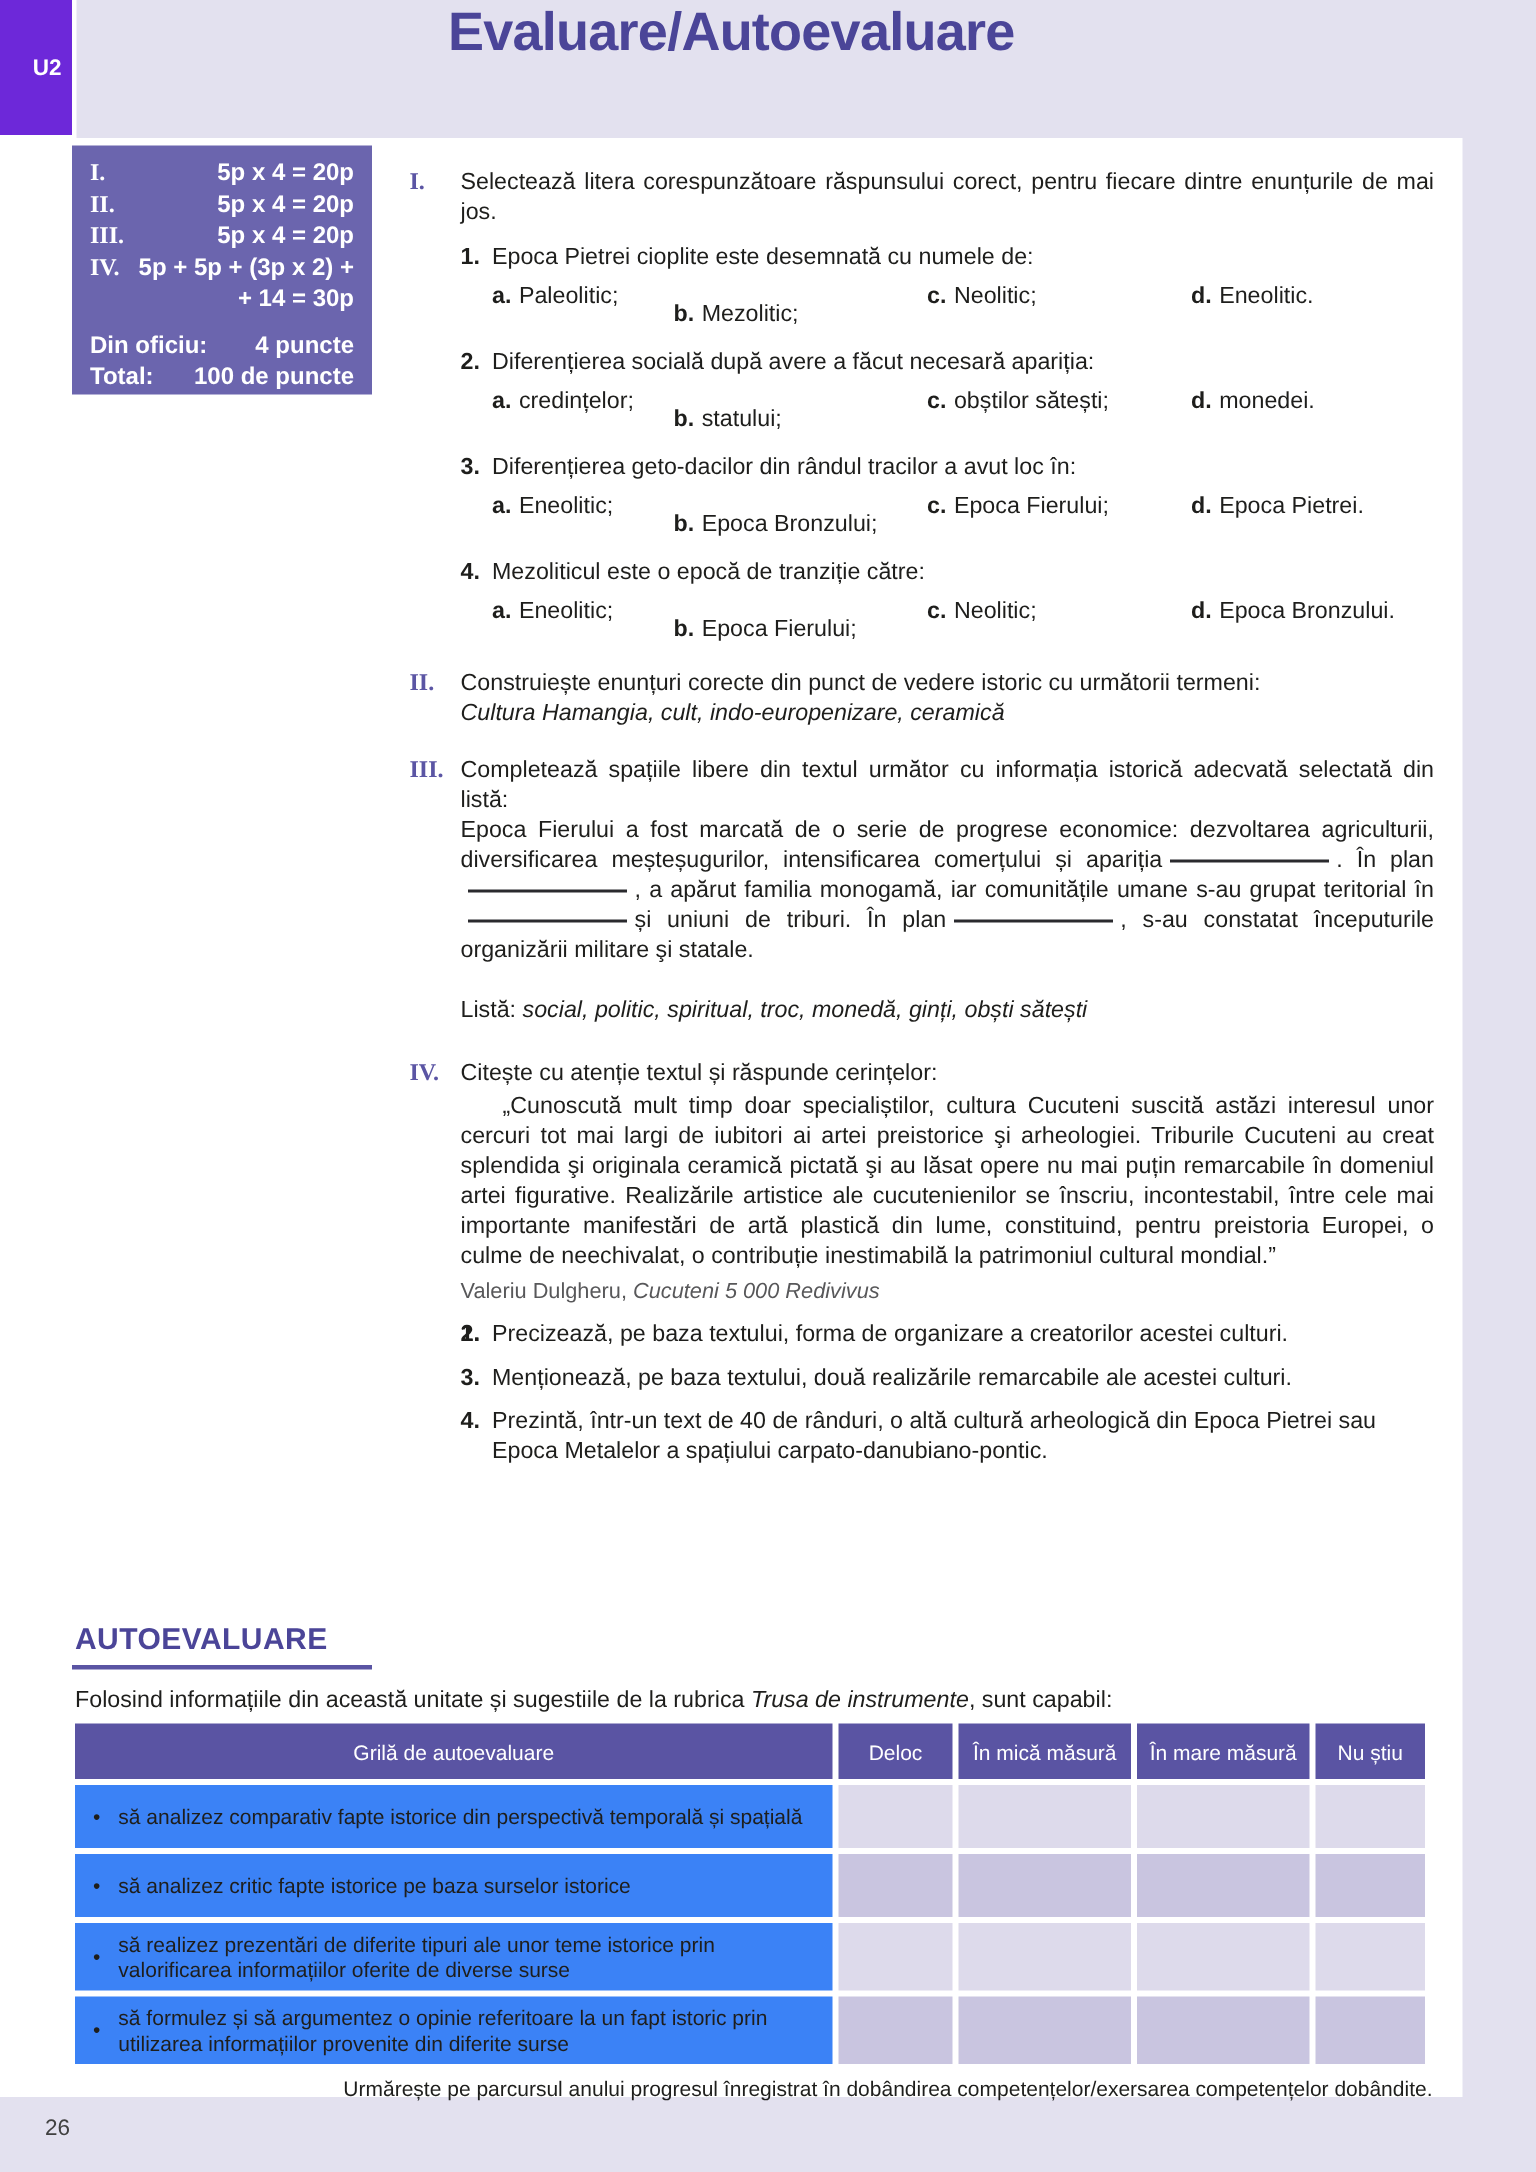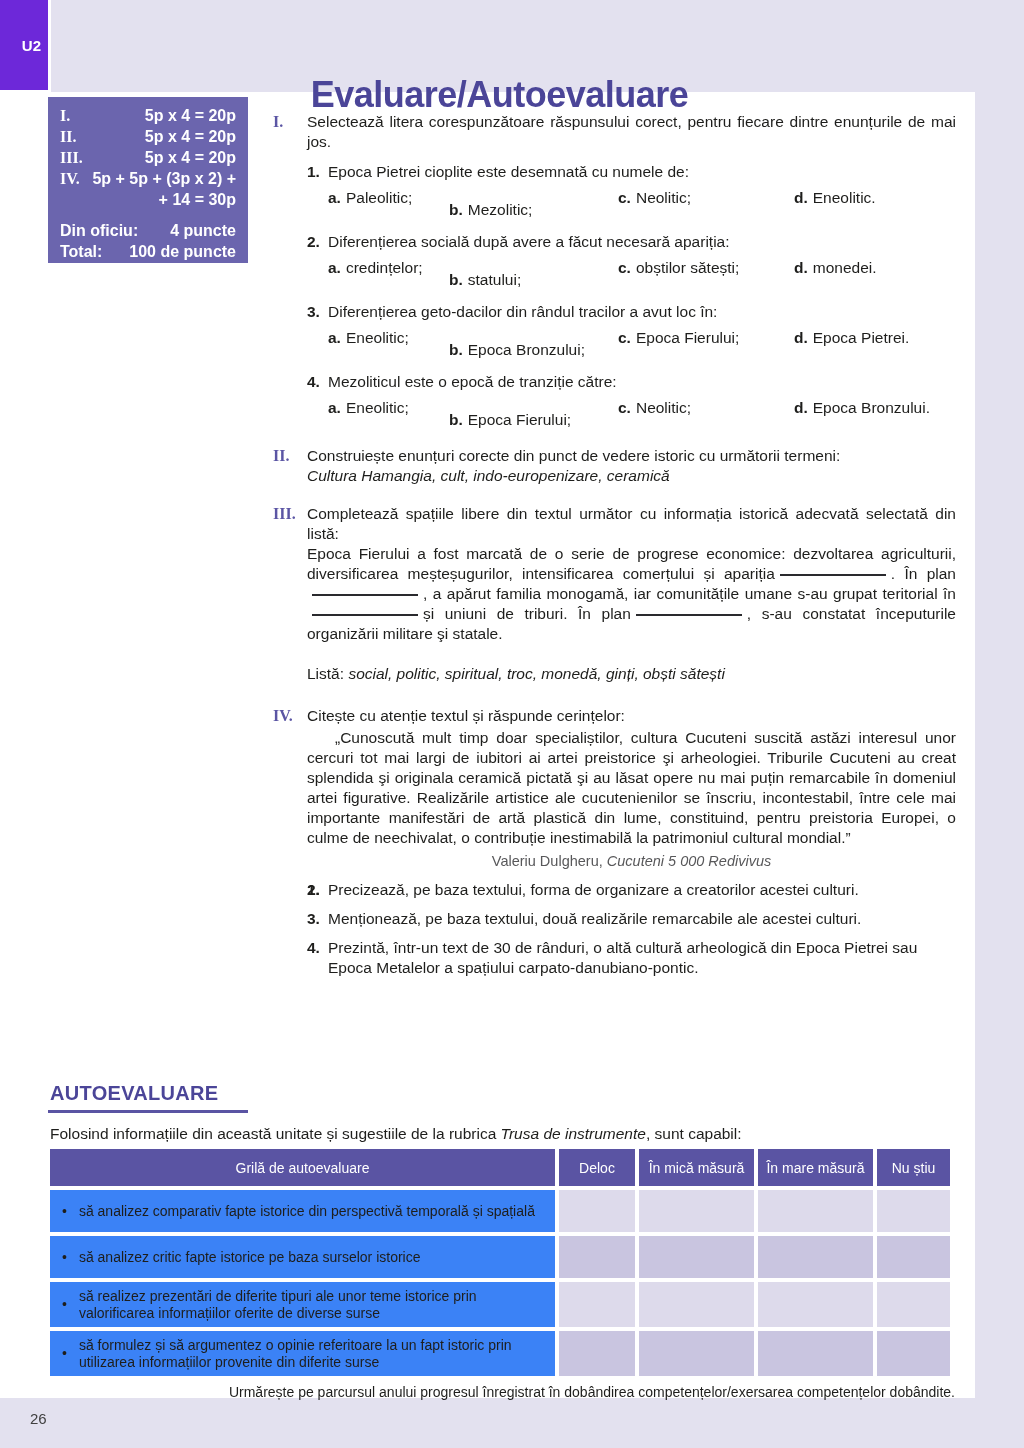--- a/index.html
+++ b/index.html
@@ -11,22 +11,22 @@
   
   .band        { position:absolute; left:51px; top:0; width:973px; height:92px; background:#e3e1ef; }
   .right-strip { position:absolute; left:975px; top:0; width:49px; height:1448px; background:#e3e1ef; }
   .bottom-strip{ position:absolute; left:0; top:1398px; width:1024px; height:50px; background:#e3e1ef; }
   .u2-tab {
     position:absolute; left:0; top:0; width:48px; height:90px; background:#6d28d9;
     color:#fff; font-weight:700; font-size:15px;
     display:flex; align-items:center; justify-content:flex-end;
     padding-right:7px; box-sizing:border-box;
   }
-  .title-wrap { position:absolute; left:12px; top:0; width:975px; height:116px;
-    display:flex; align-items:flex-end; justify-content:center; }
+  .title-wrap { position:absolute; left:0; top:0; width:975px; height:116px;
+    display:flex; align-items:flex-start; justify-content:center; }
   .page-title { margin:0; font-size:36px; font-weight:700; color:#4b4598; letter-spacing:-0.5px; }
 
   
   .score-box {
     position:absolute; left:48px; top:97px; width:200px; height:166px;
     background:#6b65ae; color:#fff; box-sizing:border-box;
     padding:8px 12px 0 12px; font-size:16px; line-height:21px; font-weight:700;
   }
   .sb-row  { display:flex; justify-content:space-between; }
   .sb-label{ font-family:"Liberation Serif", serif; font-weight:600; }
@@ -47,21 +47,21 @@
   .opts     { display:flex; padding-left:21px; margin-bottom:12px; }
   .opt-a { width:121px; } .opt-b { width:169px;margin-top:12px; } .opt-c { width:176px; } .opt-d { flex:1; }
   .opt .l   { font-weight:700; margin-right:5px; }
   .terms    { font-style:italic; }
   .gap-par  { text-align:justify; }
   .blank    { display:inline-block; width:106px; height:1px;
               border-bottom:2px solid #2a2a2e; margin:0 5px; vertical-align:3px; }
   .lista    { margin-top:20px; }
   .lista .it{ font-style:italic; }
   .quote    { text-align:justify; text-indent:28px; margin-top:2px; }
-  .attribution { text-align:center; font-size:14.5px; color:#58585a; margin-top:3px; }
+  .attribution { text-align:left; font-size:14.5px; color:#58585a; margin-top:3px; }
   .attribution .work { font-style:italic; }
   .task     { position:relative; padding-left:21px; margin-top:9px; }
 
   
   .autoeval  { position:absolute; left:50px; top:1082px; width:905px; }
   .ae-head   { font-size:20px; font-weight:700; color:#4b4598; letter-spacing:0.3px; }
   .ae-rule   { width:200px; border-bottom:3px solid #5a54a3; margin:5px 0 0 -2px; }
   .ae-intro  { margin-top:12px; font-size:15.5px; }
   .ae-intro .it { font-style:italic; }
   .grid {
@@ -208,21 +208,21 @@
     <div class="task">
       <span class="q-num">2.</span>
       <span>Precizează, pe baza textului, forma de organizare a creatorilor acestei culturi.</span>
     </div>
     <div class="task">
       <span class="q-num">3.</span>
       <span>Menționează, pe baza textului, două realizările remarcabile ale acestei culturi.</span>
     </div>
     <div class="task">
       <span class="q-num">4.</span>
-      <span>Prezintă, într-un text de 30 de rânduri, o altă cultură arheologică din Epoca Pietrei sau Epoca Metalelor a spațiului carpato-danubiano-pontic.</span>
+      <span>Prezintă, într-un text de 40 de rânduri, o altă cultură arheologică din Epoca Pietrei sau Epoca Metalelor a spațiului carpato-danubiano-pontic.</span>
     </div>
   </div>
 </div>
 
 <div class="autoeval">
   <div class="ae-head">AUTOEVALUARE</div>
   <div class="ae-rule"></div>
   <div class="ae-intro">
     <span>Folosind informațiile din această unitate și sugestiile de la rubrica</span>
     <span class="it">Trusa de instrumente</span><span>, sunt capabil:</span>

